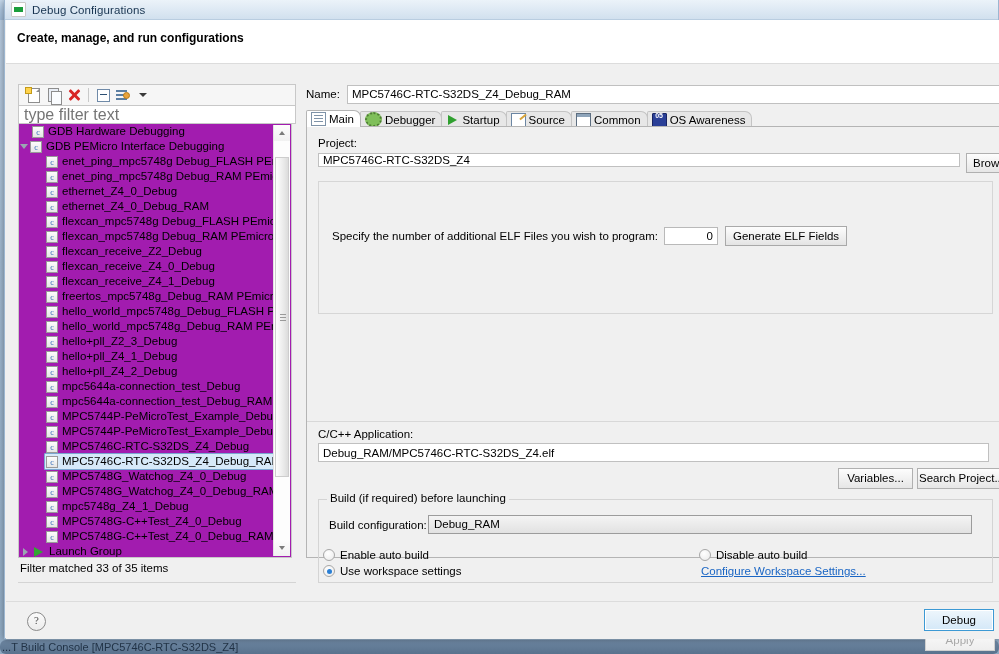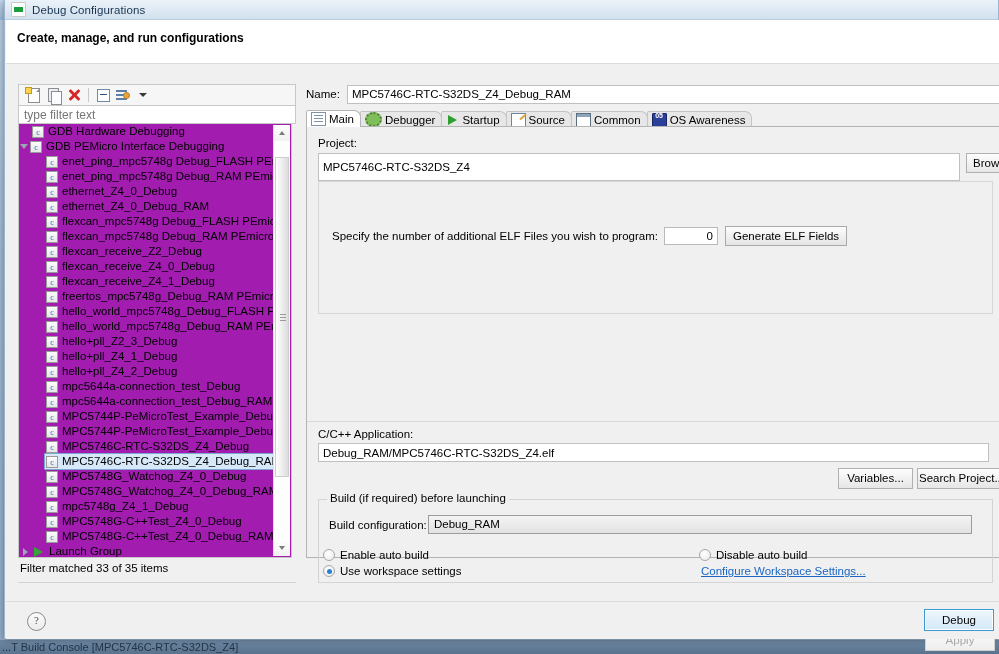--- a/index.html
+++ b/index.html
@@ -35,20 +35,21 @@
   }
   .tb-chip b {
     position: absolute; left: 17px; top: 4px; right: 5px; height: 6px;
     background: #7d93aa; border-radius: 2px; display: block; opacity:.7;
   }
 
   #bottom-strip {
     position: absolute; left: 0; top: 640px; width: 999px; height: 14px;
     background: linear-gradient(180deg,#6d86a1 0%, #59728d 100%);
     overflow: hidden;
+    border-radius: 6px;
   }
   #bottom-strip span {
     position: absolute; left: 2px; top: 1px;
     font-size: 11px; color: #0b1a2b; opacity: .75;
     filter: blur(.7px);
     white-space: nowrap;
   }
 
   
   #dialog {
@@ -177,21 +178,21 @@
     border-left:4px solid transparent; border-right:4px solid transparent;
     border-top:4px solid #3a3a3a;
   }
 
   #filter-input {
     position: absolute; left: 0; top: 21px; width: 278px; height: 19px;
     box-sizing: border-box;
     border: 1px solid #c8c8c8;
     background: #fff;
     font-family: "Liberation Sans", sans-serif;
-    font-size: 12px;
+    font-size: 16px;
     color: #5f5f5f;
     padding: 0 5px;
     outline: none;
   }
   #tree-box {
     position: absolute; left: 0; top: 40px; width: 274px; height: 434px;
     border: 1px solid #c8c8c8;
     border-top: none;
     background: #a21caf;
     box-sizing: border-box;
@@ -374,21 +375,21 @@
     position: absolute; left: 0; top: 42px; width: 695px; height: 432px;
     background: #f0f0f0;
     border: 1px solid #b4b4b4;
     box-sizing: border-box;
   }
   .fld-label {
     position: absolute; font-size: 11.5px; color: #000;
   }
   #project-label { left: 11px; top: 10px; }
   #project-field {
-    position: absolute; left: 11px; top: 26px; width: 642px; height: 28px;
+    position: absolute; left: 11px; top: 26px; width: 642px; height: 14px;
     box-sizing: border-box; border: 1px solid #c0c0c0;
     background: #fff; font-family:"Liberation Sans", sans-serif;
     font-size: 11.5px; padding: 0 4px; outline:none; color:#000;
   }
   #project-browse {
     position: absolute; left: 659px; top: 26px; width: 62px; height: 20px;
     background: linear-gradient(180deg,#fdfdfd,#e6e6e6);
     border: 1px solid #b0b0b0; box-sizing: border-box;
     font-size: 11.5px; text-align:center; line-height: 18px;
   }

